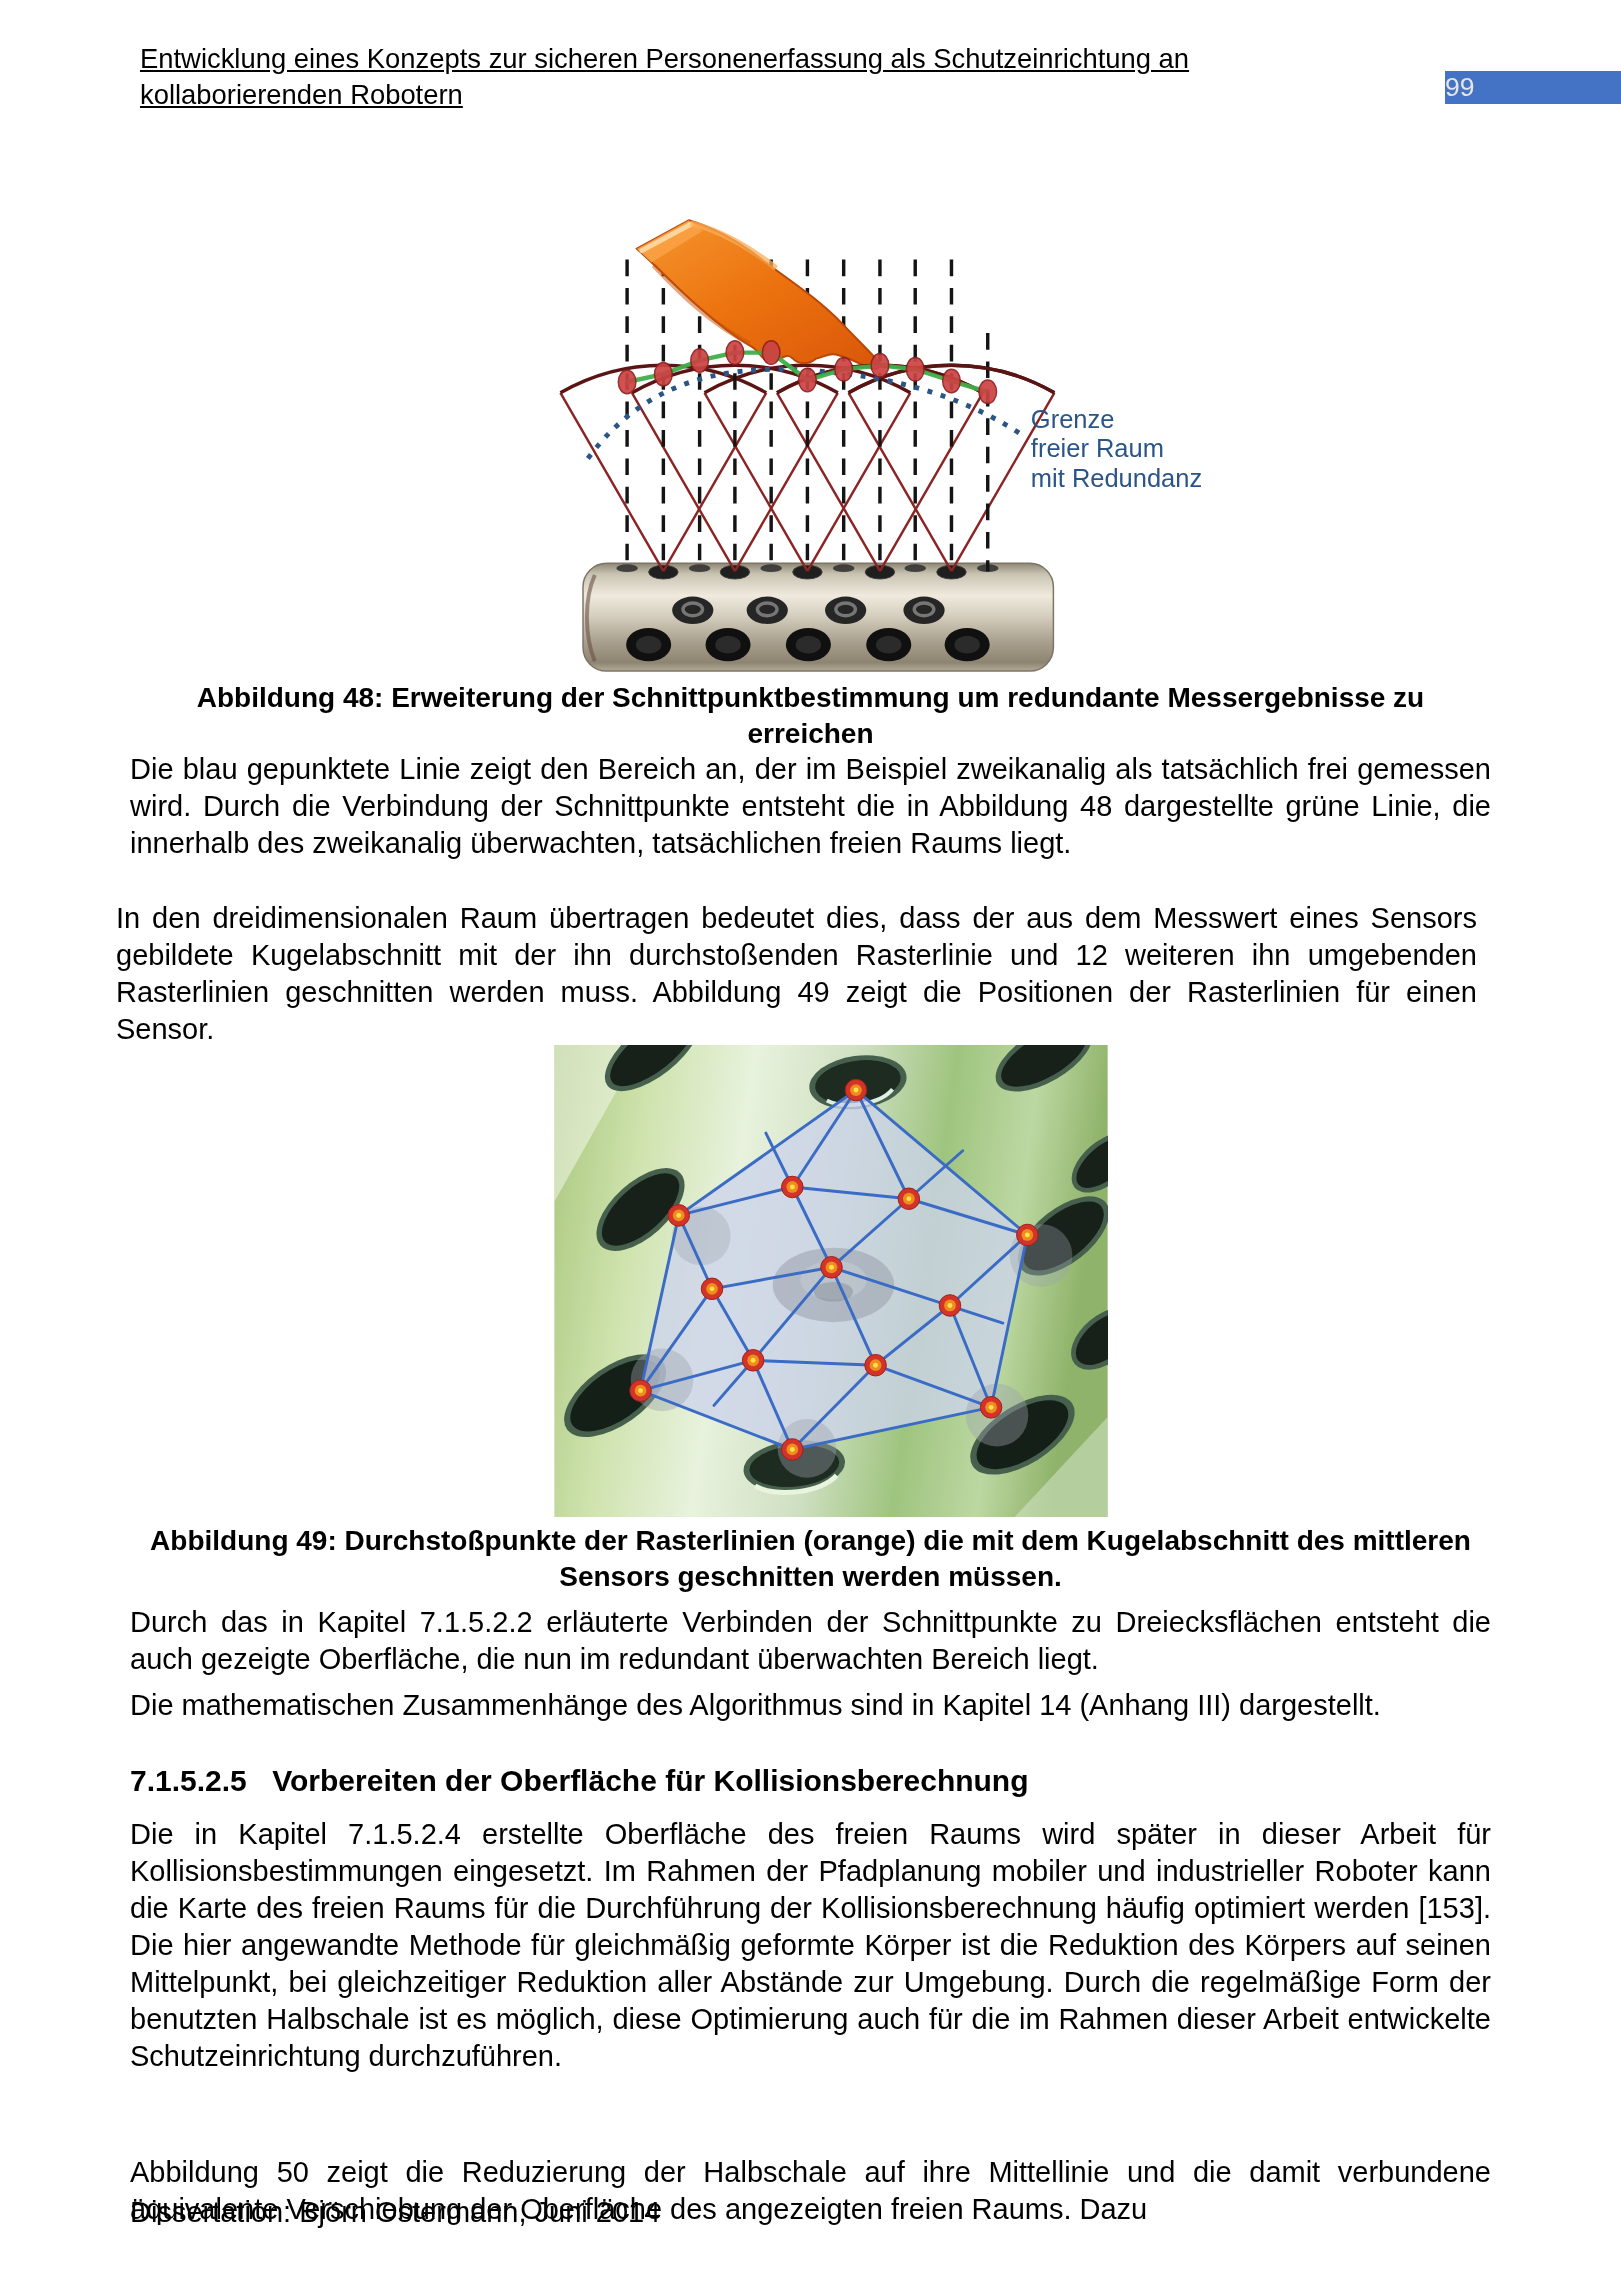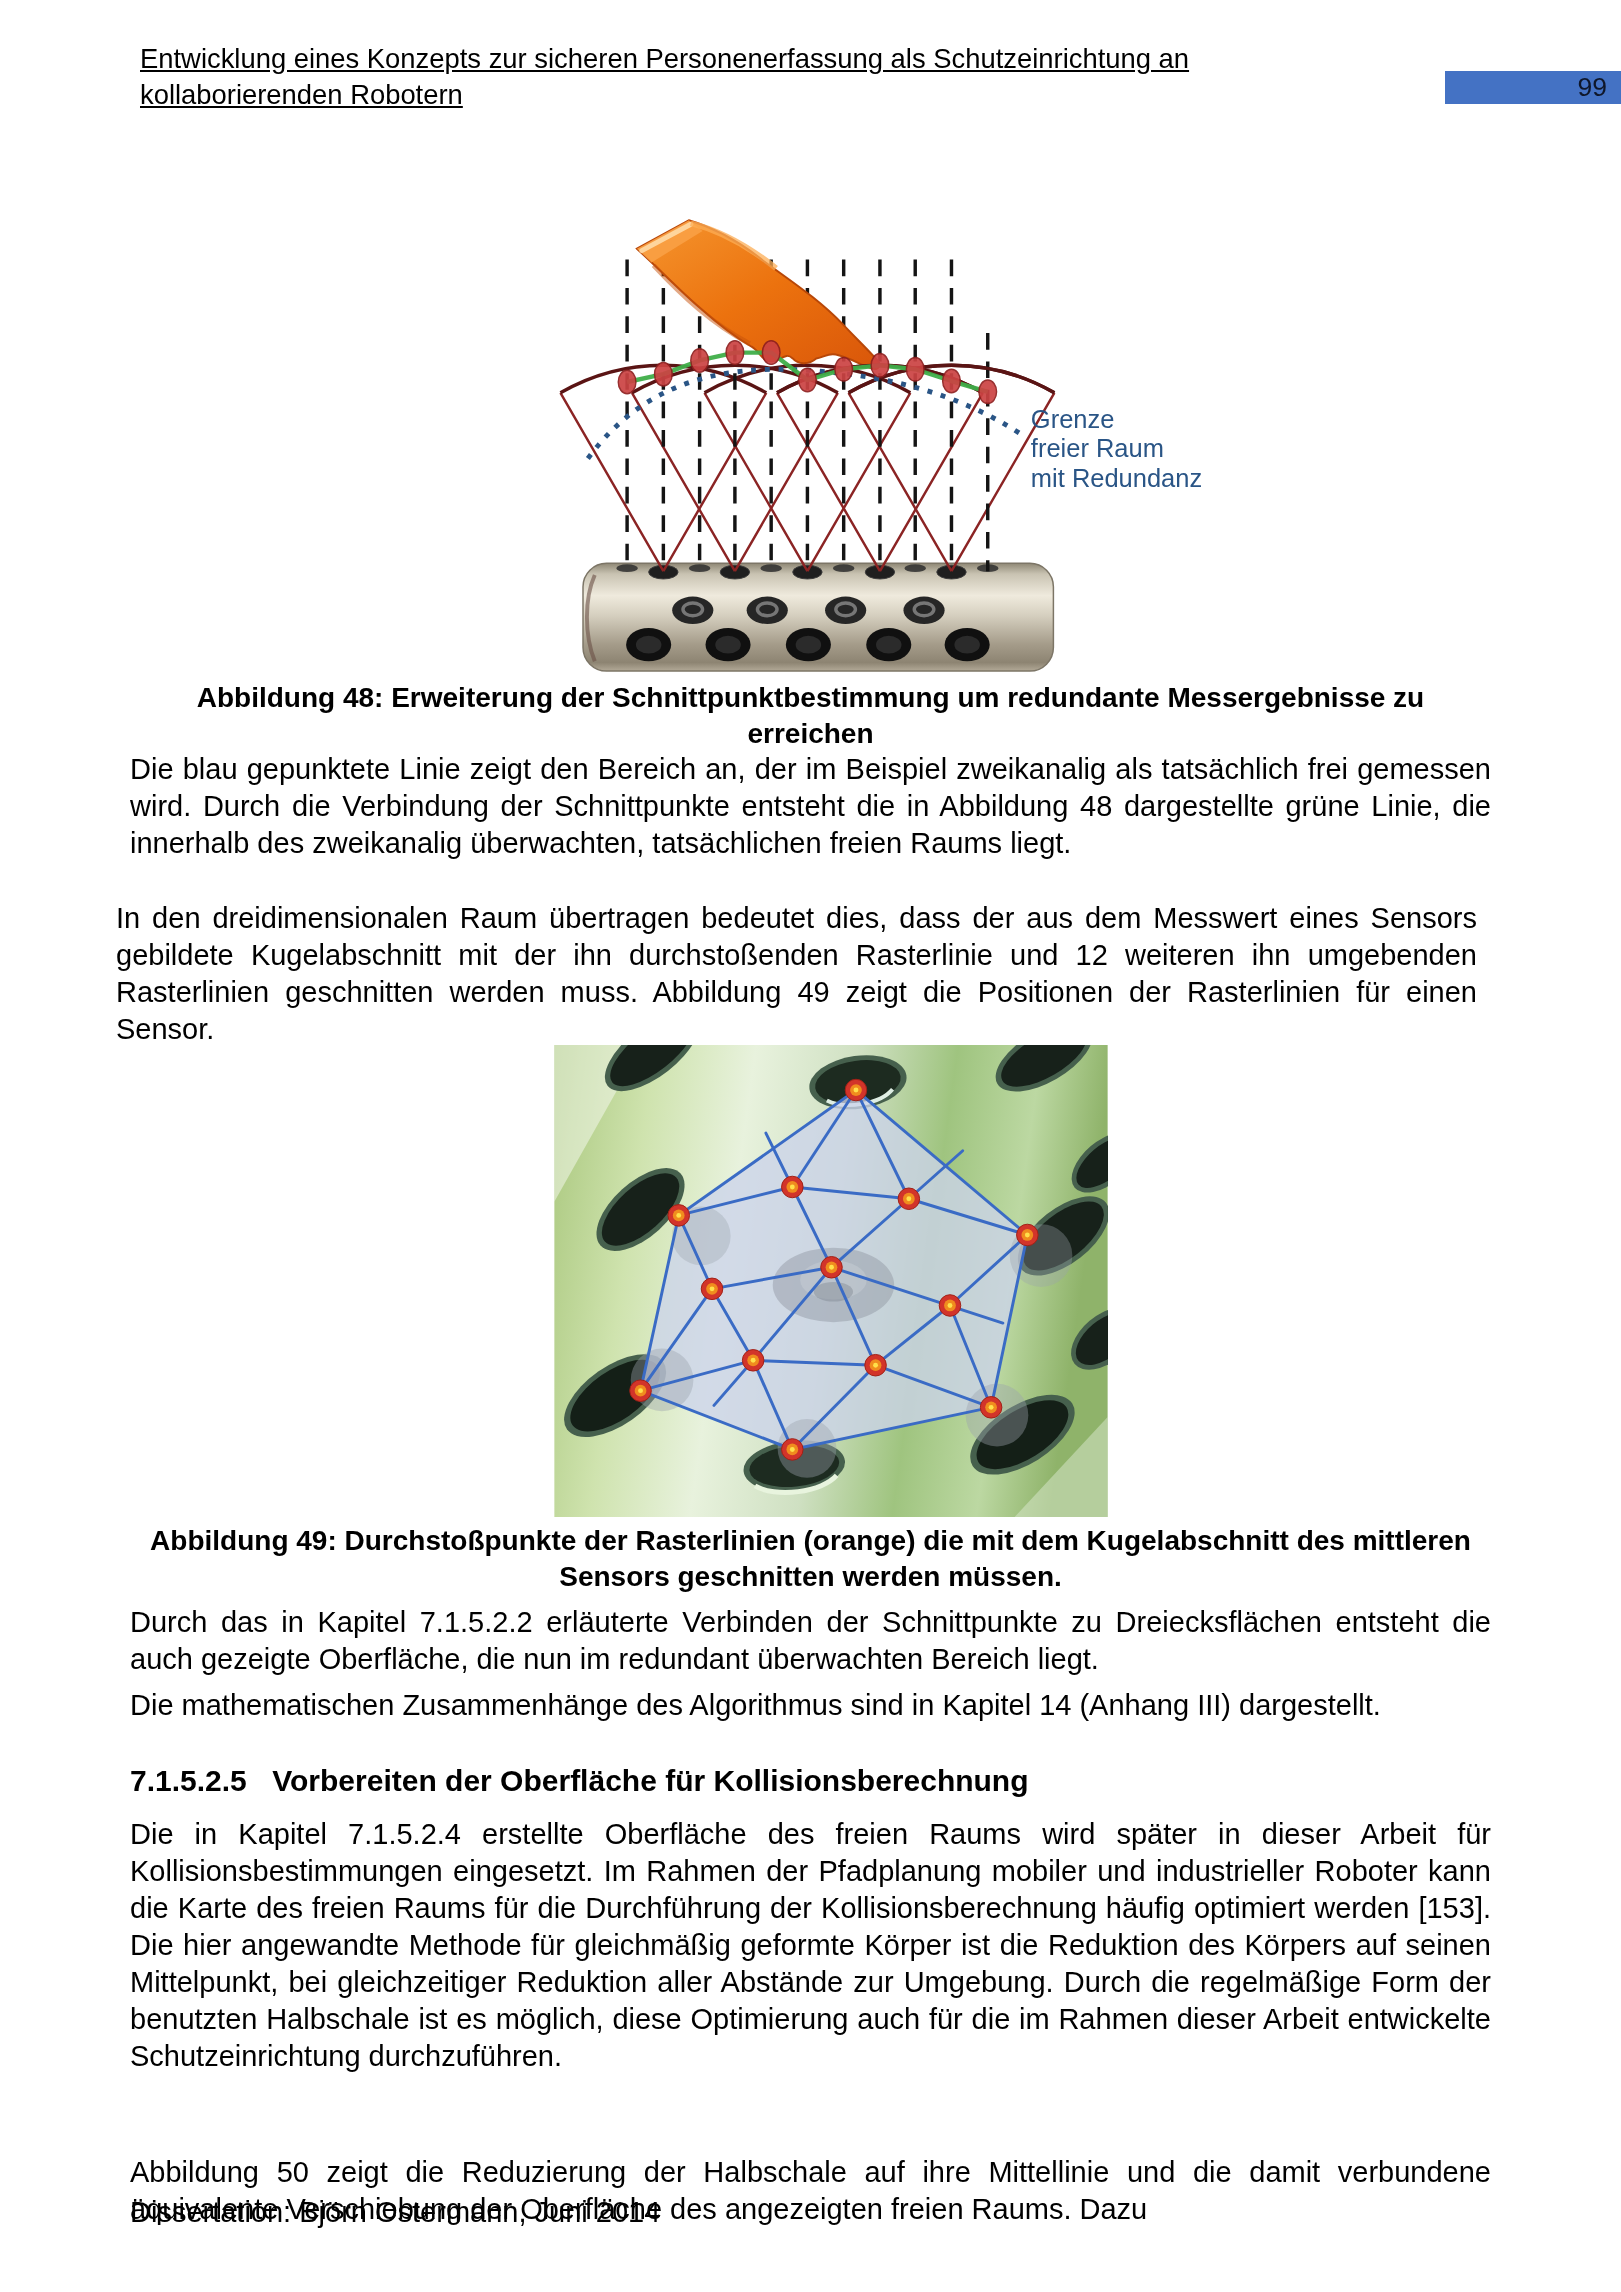--- a/index.html
+++ b/index.html
@@ -1,21 +1,21 @@
 <!DOCTYPE html>
 <html><head>
 <meta charset="utf-8">
 <style>
   html,body{margin:0;padding:0;background:#e9e9e9;}
   .page{position:relative;width:1621px;height:2293px;background:#ffffff;margin:0 auto;
         font-family:"Liberation Sans", sans-serif;color:#000;overflow:hidden;}
   .abs{position:absolute;}
   .header-text{font-size:27.4px;line-height:36px;text-align:justify;}
-  .page-badge{background:#4472c4;color:#0f172a;font-size:26.5px;display:flex;align-items:center;
-              justify-content:flex-end;padding-right:14px;box-sizing:border-box;}
+  .page-badge{background:#4472c4;color:#e5e5e5;font-size:26.5px;display:flex;align-items:center;
+              justify-content:flex-start;padding-right:14px;box-sizing:border-box;}
   .body-par{font-size:29px;line-height:37px;text-align:justify;margin:0;}
   .fig-caption{font-size:28px;line-height:36px;font-weight:bold;text-align:center;}
   .section-heading{font-size:30px;font-weight:bold;white-space:nowrap;}
   .section-heading .num{margin-right:25.5px;}
   .footer-line{font-size:29px;}
   svg{display:block;}
 </style>
 </head>
 <body>
 

